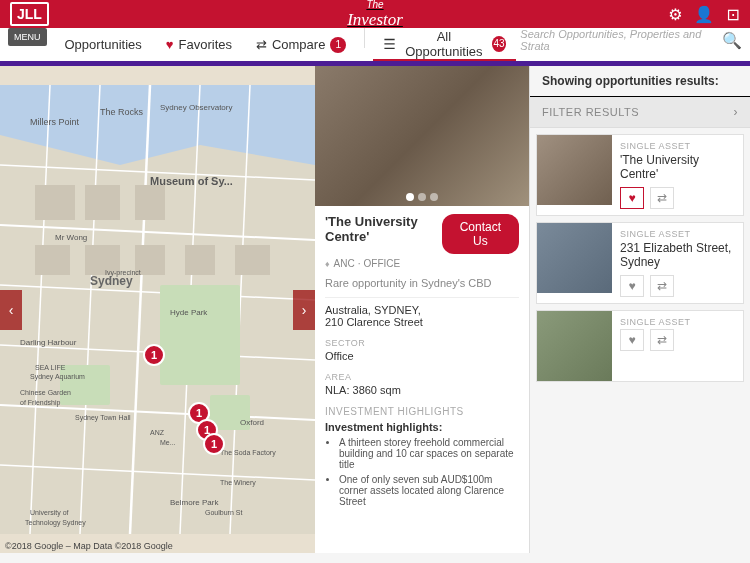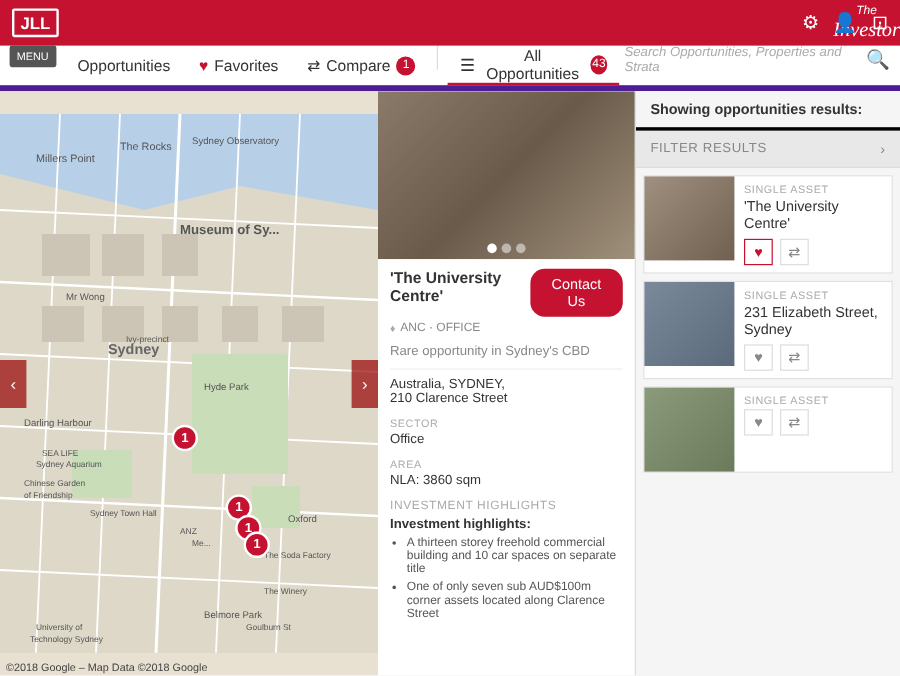--- a/index.html
+++ b/index.html
@@ -1,25 +1,26 @@
 <!DOCTYPE html>
 <html><head>
   <meta charset="utf-8">
   <style>
     * { box-sizing: border-box; margin: 0; padding: 0; }
     body { font-family: Arial, sans-serif; width: 750px; height: 563px; overflow: hidden; background: #f5f5f5; }
 
     
     .header {
       background: #c41230;
-      height: 38px;
-      display: flex;
-      align-items: center;
-      justify-content: flex-end;
+      height: 28px;
+      display: flex;
+      align-items: center;
+      justify-content: center;
       position: relative;
+      text-decoration: underline;
     }
     .header-logo {
       position: absolute;
       left: 10px;
       display: flex;
       align-items: center;
     }
     .jll-logo {
       background: #c41230;
       color: white;
@@ -290,21 +291,21 @@
       flex: 1;
       background: #f5f5f5;
       overflow-y: auto;
     }
     .results-header {
       background: #f5f5f5;
       padding: 8px 12px;
       font-size: 12px;
       color: #333;
       font-weight: bold;
-      border-bottom: 3px solid #000000;
+      border-bottom: 1px solid #000000;
     }
     .filter-results-bar {
       background: #e8e8e8;
       padding: 8px 12px;
       font-size: 11px;
       color: #888;
       text-transform: uppercase;
       letter-spacing: 0.5px;
       display: flex;
       align-items: center;

